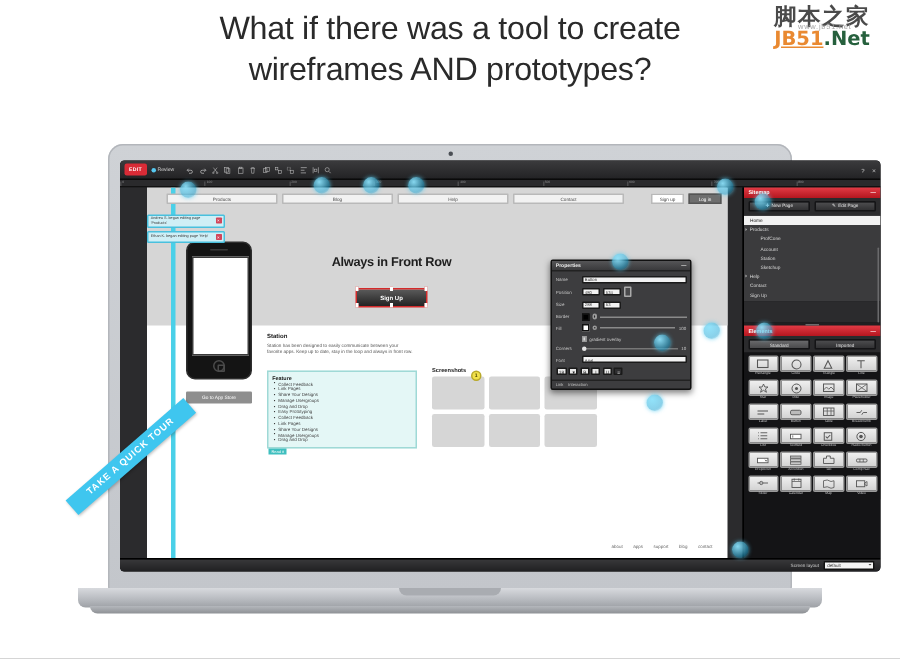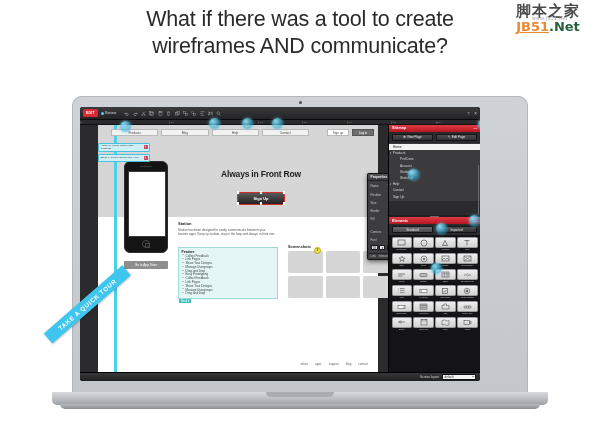--- a/index.html
+++ b/index.html
@@ -49,21 +49,21 @@
     position: absolute; left: 20px; top: 0; width: 456px; height: 298px;
     background: linear-gradient(180deg,#cfd2d6 0%,#c3c6cb 100%);
     border-radius: 10px 10px 3px 3px;
     box-shadow: inset 0 0 0 1px #b3b6bb;
   }
   .camera {
     position:absolute; left:50%; top:5px; width:3px; height:3px;
     margin-left:-1.5px; border-radius:50%; background:#4b4f55;
   }
   .bezel {
-    position: absolute; left: 8px; top: 11px; width: 400px; height: 274px;
+    position: absolute; left: 8px; top: 11px; width: 507px; height: 274px;
     background: #0d0d0f; border-radius: 3px; overflow: hidden;
   }
   .base {
     position: absolute; left: 0; top: 296px; width: 496px; height: 13px;
     background: linear-gradient(180deg,#d8dade 0%,#b9bcc1 55%,#9ea1a6 100%);
     border-radius: 0 0 5px 5px;
   }
   .notch {
     position:absolute; left:50%; top:296px; margin-left:-34px;
     width:68px; height:5px; background:#a9acb1; border-radius:0 0 6px 6px;
@@ -398,21 +398,21 @@
     box-shadow:0 1px 2px rgba(0,0,0,.25);
   }
 </style>
 </head>
 <body>
 
 <div id="stage">
 
   <div class="headline">
     <span>What if there was a tool to create</span>
-    <span class="l2">wireframes AND communicate?</span>
+    <span class="l2">wireframes AND prototypes?</span>
   </div>
 
   <div class="watermark">
     <div class="wm-cn">脚本之家</div>
     <div class="wm-sub">www.jb51.net</div>
     <div class="wm-en">
       <span class="wm-o">JB51</span><span class="wm-d">.Net</span>
     </div>
   </div>
 

